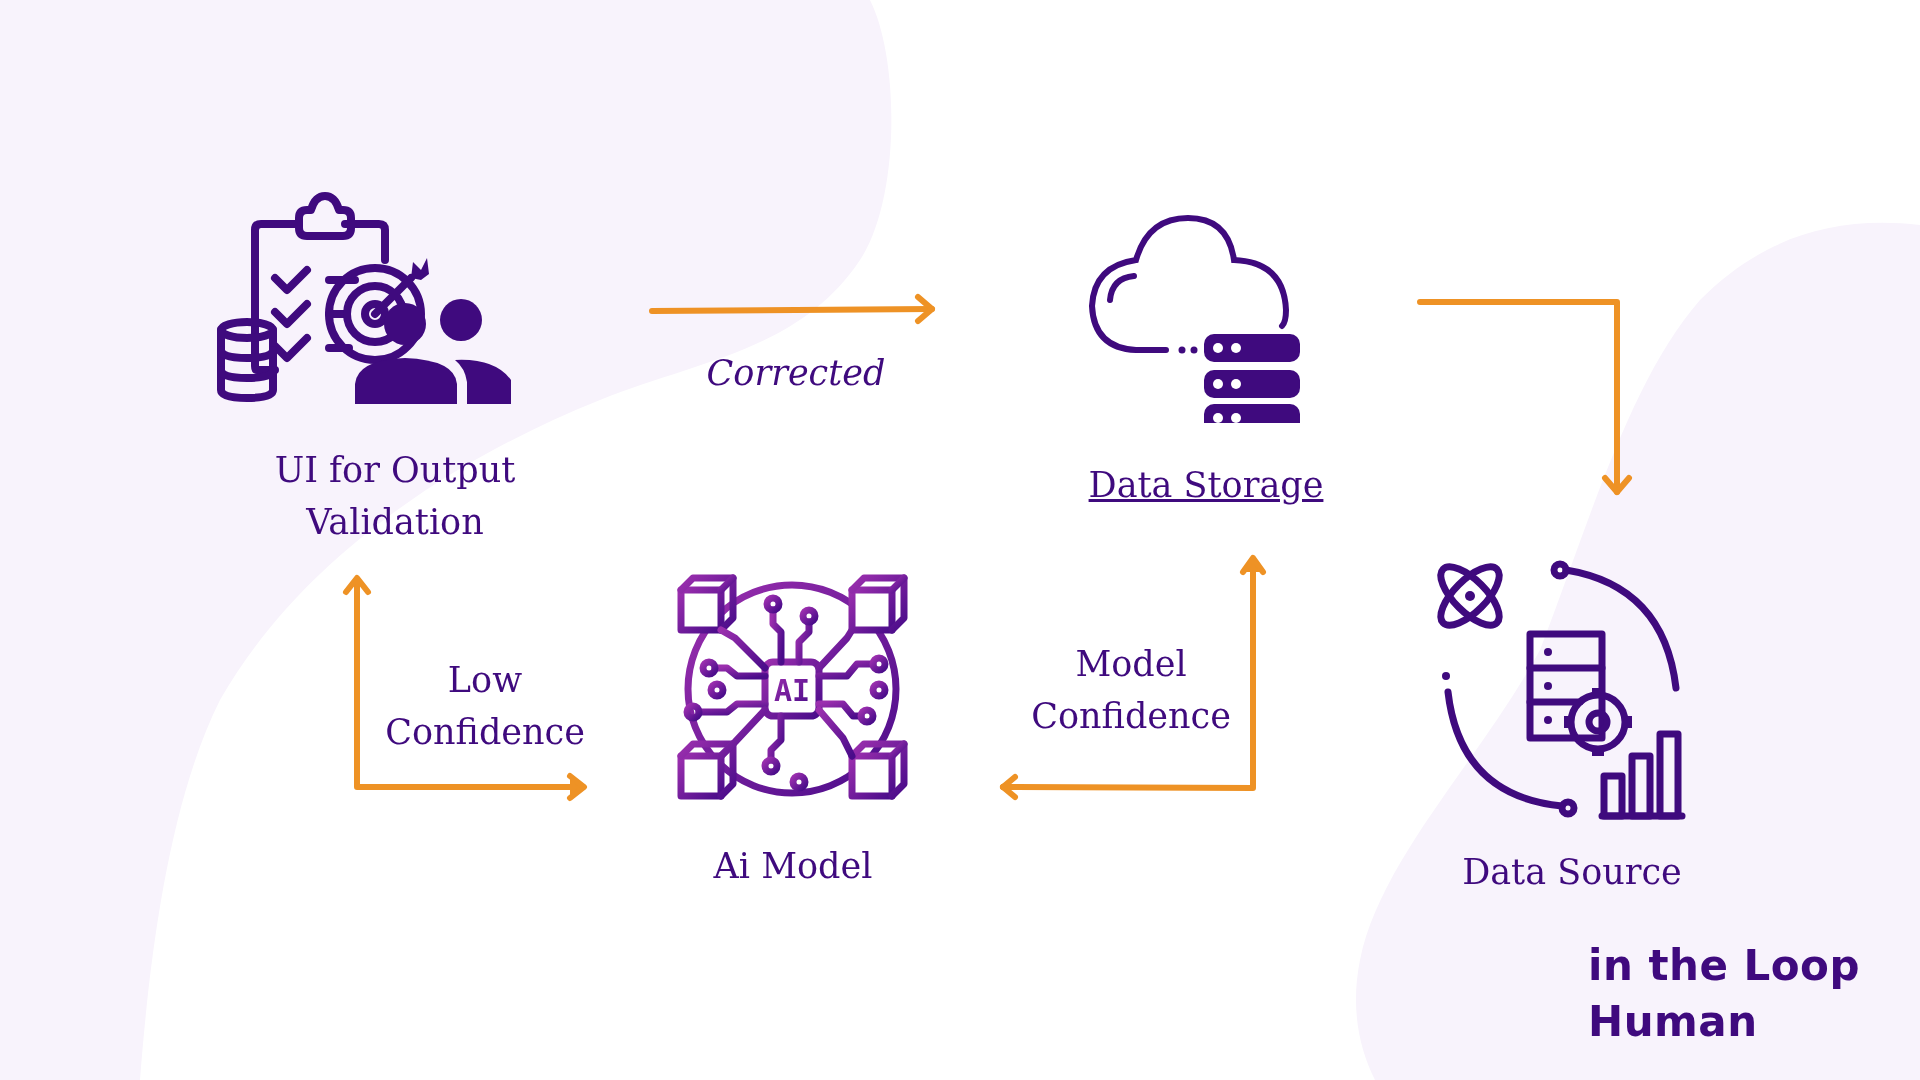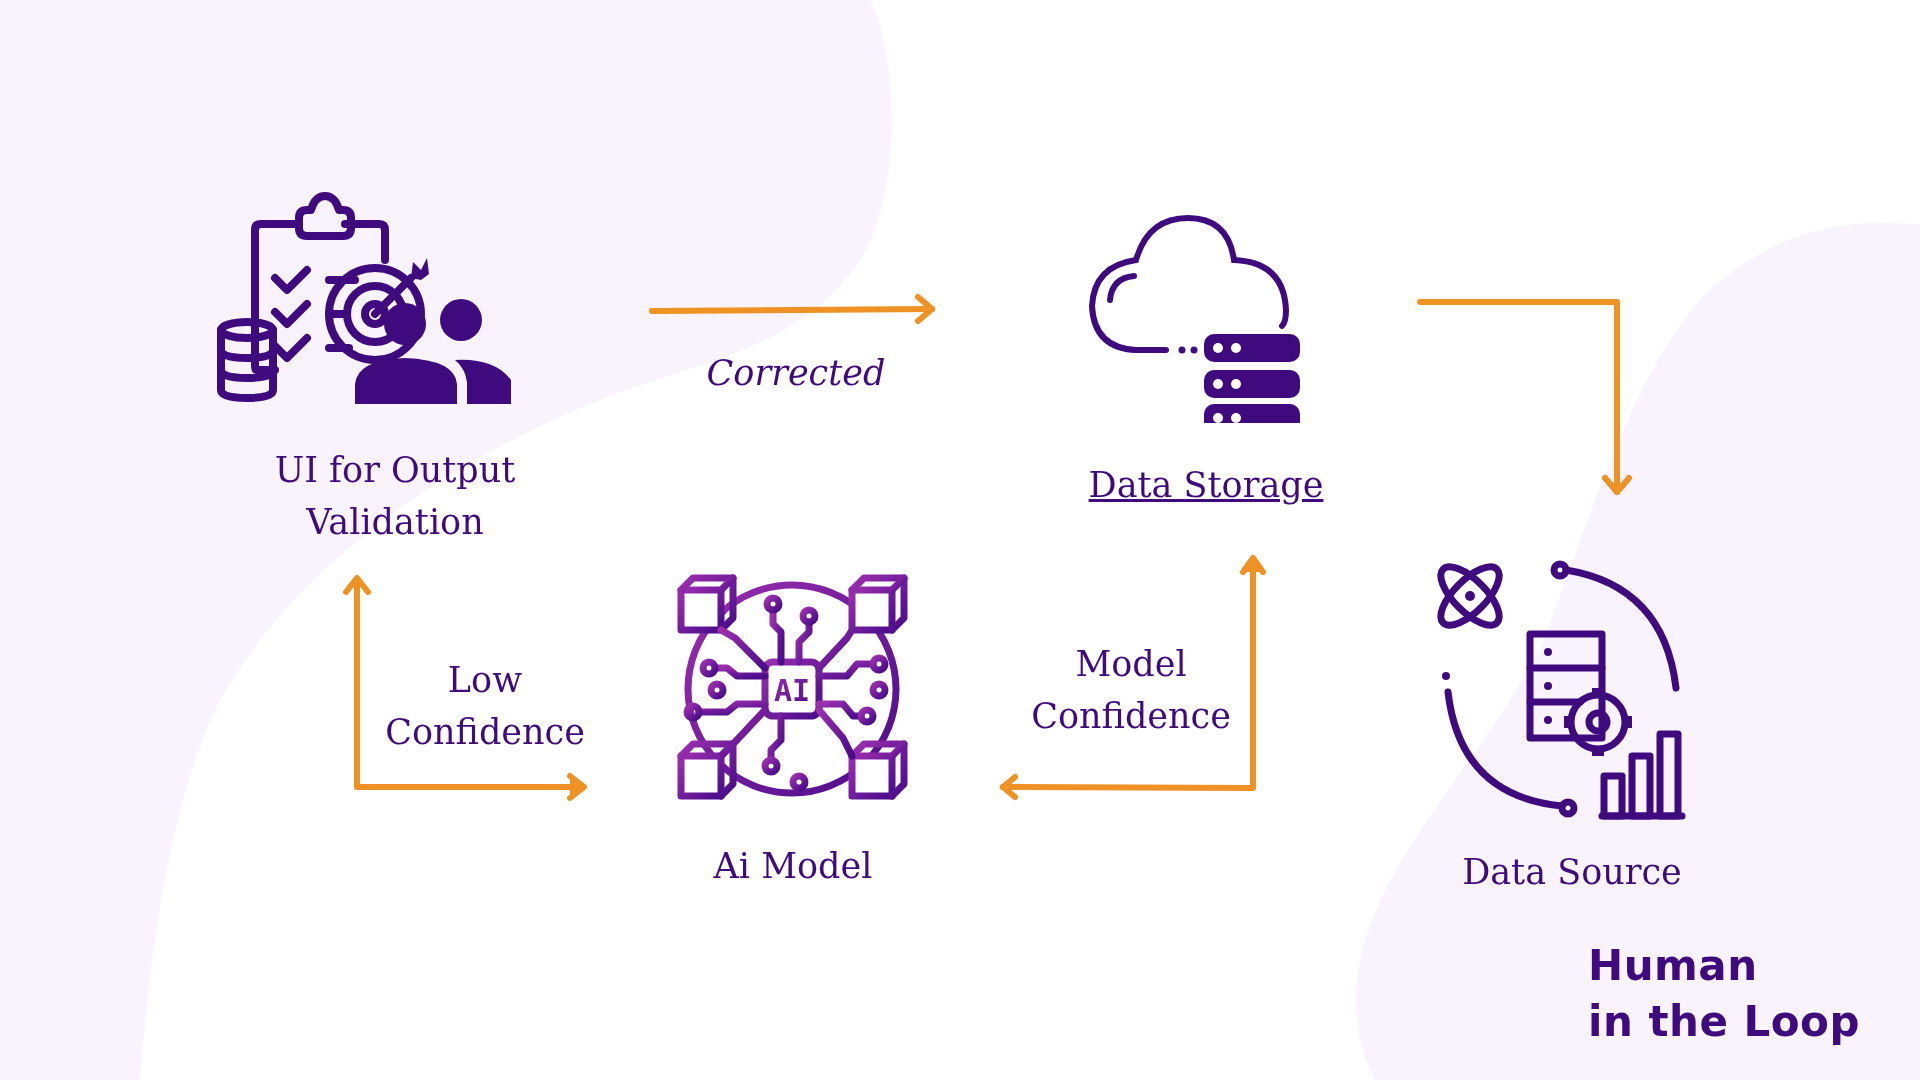--- a/index.html
+++ b/index.html
@@ -231,15 +231,15 @@
 <div class="label" style="left:485px; top:654px;">
   <div>Low</div>
   <div>Confidence</div>
 </div>
 <div class="label" style="left:1131px; top:638px;">
   <div>Model</div>
   <div>Confidence</div>
 </div>
 
 <div class="title">
+  <div>in the Loop</div>
   <div>Human</div>
-  <div>in the Loop</div>
 </div>
 
 </body></html>

